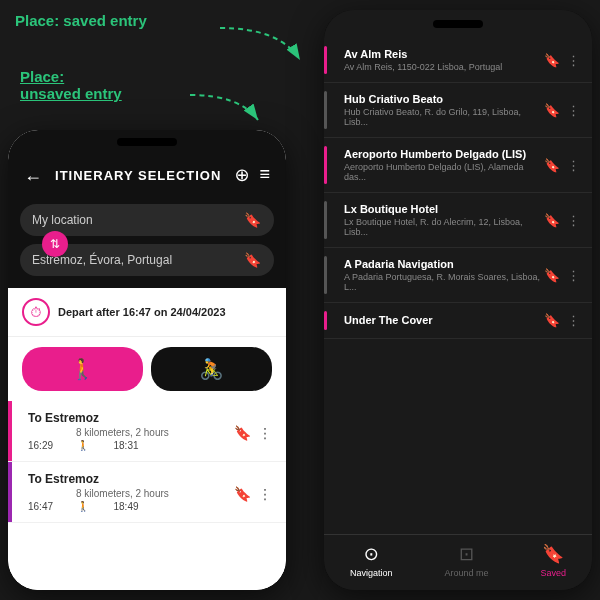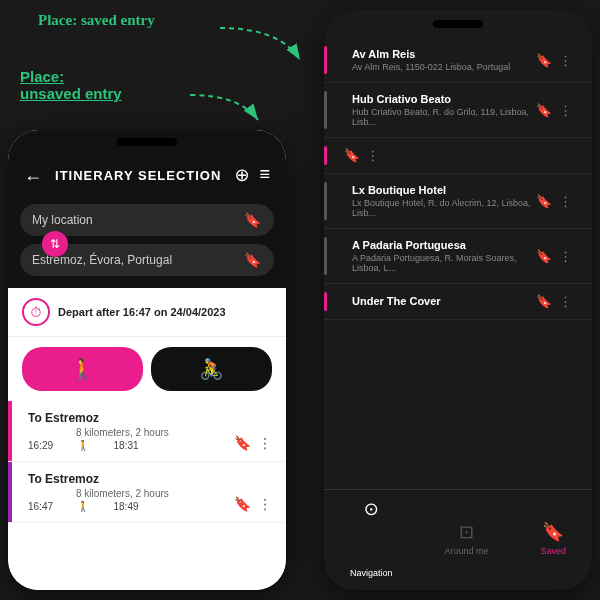--- a/index.html
+++ b/index.html
@@ -176,21 +176,21 @@
     }
 
     
     .route-list {
       background: #fff;
       flex: 1;
       overflow: hidden;
     }
     .route-item {
       display: flex;
-      align-items: flex-end;
+      align-items: center;
       padding: 10px 14px;
       border-bottom: 1px solid #f0f0f0;
       position: relative;
     }
     .route-item .route-color-bar {
       position: absolute;
       left: 0;
       top: 0;
       bottom: 0;
       width: 4px;
@@ -273,21 +273,21 @@
 
     
     .places-list {
       flex: 1;
       background: #1a1a1a;
       overflow: hidden;
     }
     .place-item {
       display: flex;
       align-items: center;
-      padding: 10px 20px;
+      padding: 10px 12px;
       border-bottom: 1px solid #2a2a2a;
       position: relative;
     }
     .place-item .place-saved-bar {
       position: absolute;
       left: 0;
       top: 8px;
       bottom: 8px;
       width: 3px;
       background: #e91e8c;
@@ -343,21 +343,21 @@
       flex-direction: column;
       align-items: center;
       gap: 3px;
     }
     .nav-icon {
       font-size: 18px;
     }
     .nav-label {
       font-size: 9px;
     }
-    .nav-item.active .nav-label { color: #fff; margin-top: 45px; }
+    .nav-item.active .nav-label { color: #fff; }
     .nav-item.inactive .nav-label { color: #666; }
     .nav-item.active .nav-icon { color: #fff; }
     .nav-item.inactive .nav-icon { color: #555; }
     .nav-item.saved-active .nav-icon { color: #e91e8c; }
     .nav-item.saved-active .nav-label { color: #e91e8c; }
 
     
     .annotation-svg {
       position: absolute;
       top: 0;
@@ -369,22 +369,21 @@
     }
     .annotation-label {
       position: absolute;
       font-family: 'Comic Sans MS', cursive, sans-serif;
       font-size: 15px;
       font-weight: 700;
       color: #2bc47a;
     }
     .annotation-label.saved {
       top: 12px;
-      left: 38px;
-      font-family: Liberation Serif, serif;
+      left: 15px;
     }
     .annotation-label.unsaved {
       top: 68px;
       left: 20px;
       text-decoration: underline;
     }
   </style>
 </head>
 <body>
 
@@ -517,20 +516,24 @@
           <div class="place-addr">Hub Criativo Beato, R. do Grilo, 119, Lisboa, Lisb...</div>
         </div>
         <div class="place-actions">
           <span class="place-bookmark empty">🔖</span>
           <span class="place-more">⋮</span>
         </div>
       </div>
 
       <div class="place-item">
         <div class="place-saved-bar"></div>
+        <div class="place-info">
+          <div class="place-name">Aeroporto Humberto Delgado (LIS)</div>
+          <div class="place-addr">Aeroporto Humberto Delgado (LIS), Alameda das...</div>
+        </div>
         <div class="place-actions">
           <span class="place-bookmark filled">🔖</span>
           <span class="place-more">⋮</span>
         </div>
       </div>
 
       <div class="place-item">
         <div class="place-saved-bar unsaved"></div>
         <div class="place-info">
           <div class="place-name">Lx Boutique Hotel</div>
@@ -538,21 +541,21 @@
         </div>
         <div class="place-actions">
           <span class="place-bookmark empty">🔖</span>
           <span class="place-more">⋮</span>
         </div>
       </div>
 
       <div class="place-item">
         <div class="place-saved-bar unsaved"></div>
         <div class="place-info">
-          <div class="place-name">A Padaria Portuguesa</div>
+          <div class="place-name">A Padaria Navigation</div>
           <div class="place-addr">A Padaria Portuguesa, R. Morais Soares, Lisboa, L...</div>
         </div>
         <div class="place-actions">
           <span class="place-bookmark empty">🔖</span>
           <span class="place-more">⋮</span>
         </div>
       </div>
 
       <div class="place-item">
         <div class="place-saved-bar"></div>

